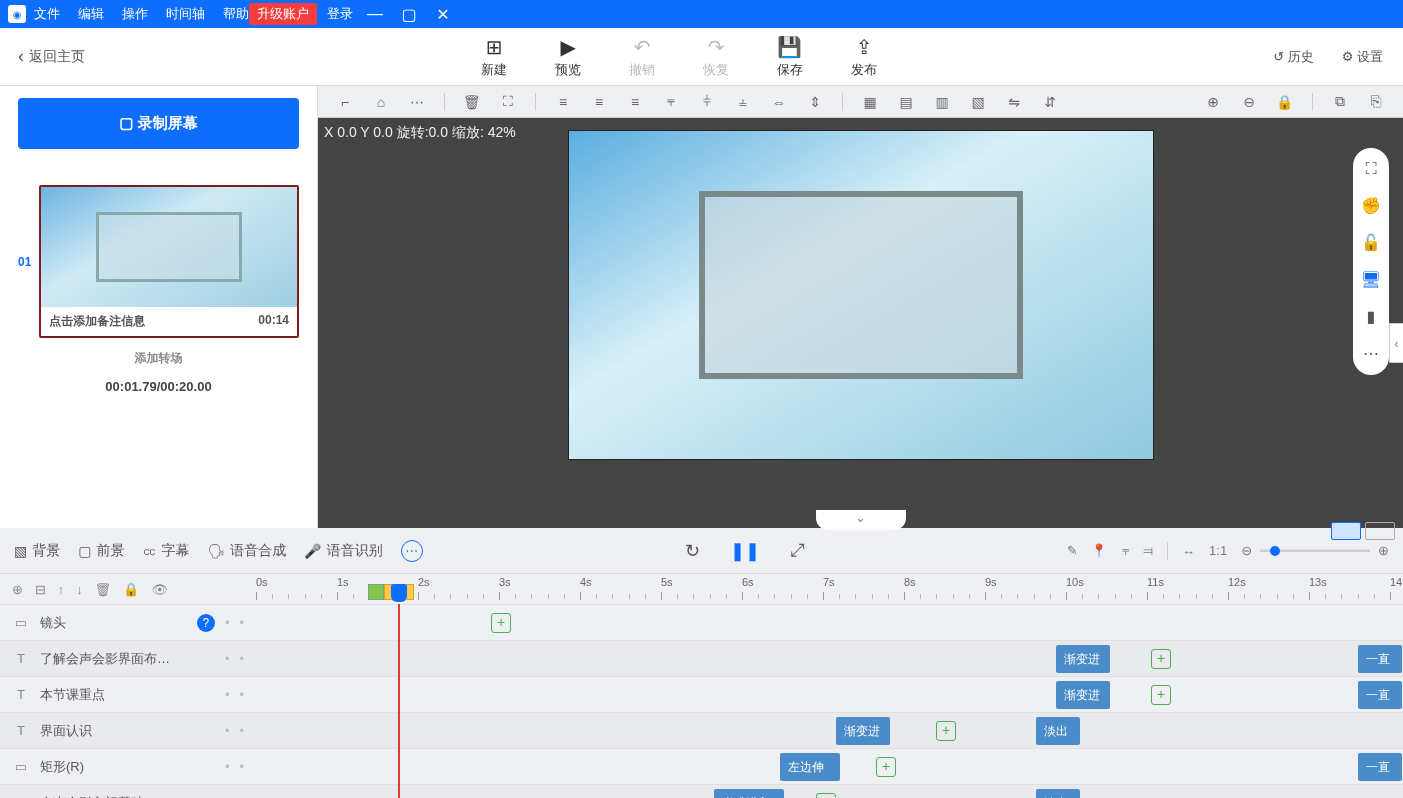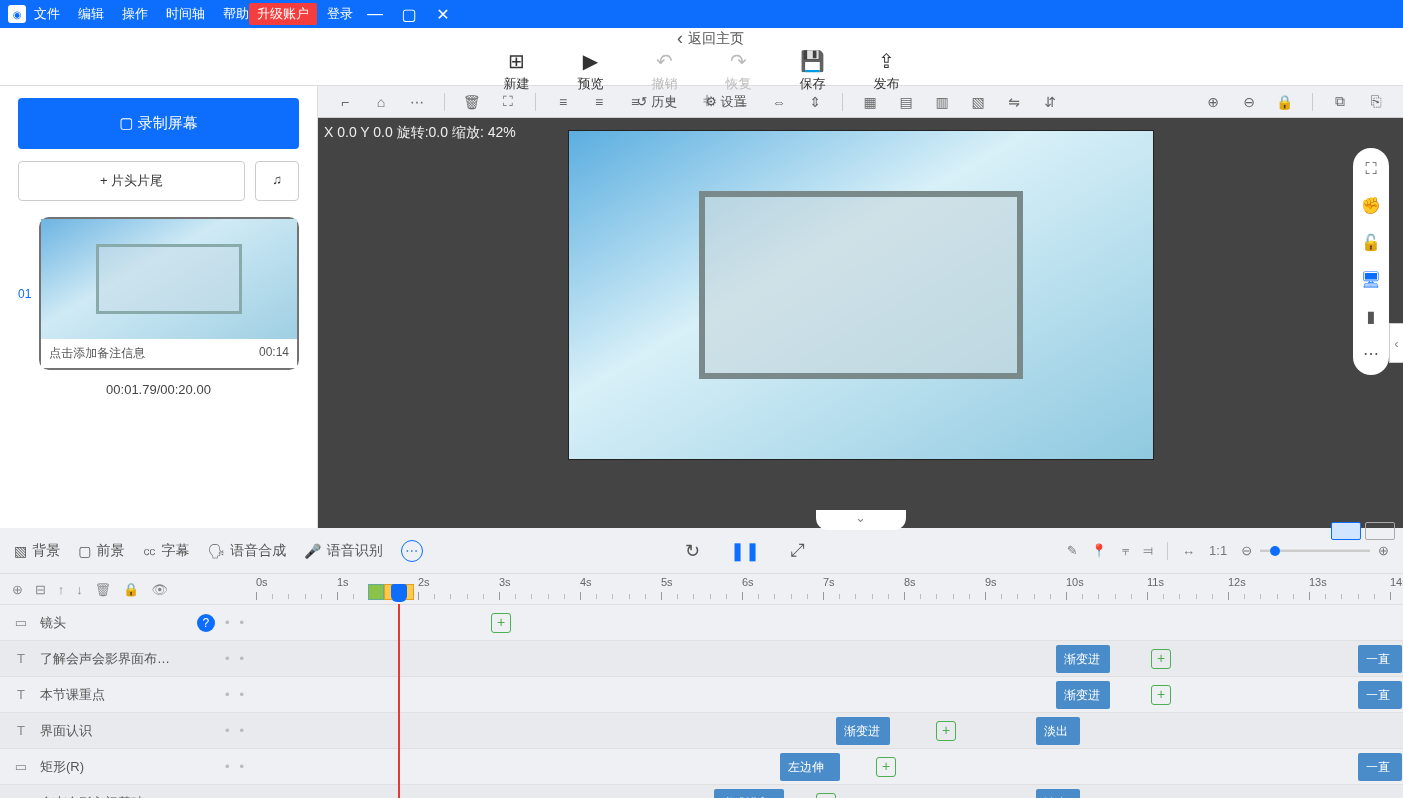--- a/index.html
+++ b/index.html
@@ -7,42 +7,42 @@
 
 .titlebar { height: 28px; background: #0d6efd; color: #fff; display: flex; align-items: center; padding: 0 8px; font-size: 13px; }
 .titlebar .logo { width: 18px; height: 18px; background: #fff; border-radius: 3px; margin-right: 8px; display:flex; align-items:center; justify-content:center; color:#0d6efd; font-size:10px; }
 .titlebar .menu { display: flex; gap: 18px; }
 .titlebar .menu span { cursor: pointer; }
 .titlebar .title { flex: 1; text-align: center; }
 .titlebar .right { display: flex; align-items: center; gap: 10px; }
 .titlebar .upgrade { background: #f53d3d; padding: 2px 8px; border-radius: 2px; }
 .win-btn { width: 24px; text-align: center; cursor: pointer; font-size: 16px; }
 
-.maintb { height: 58px; background: #fff; display: flex; align-items: center; border-bottom: 1px solid #ddd; flex-direction: column; }
+.maintb { height: 58px; background: #fff; display: flex; align-items: center; border-bottom: 1px solid #ddd; }
 .maintb .back { margin-left: 18px; font-size: 14px; color: #555; cursor: pointer; }
 .maintb .back::before { content: "‹ "; font-size: 18px; vertical-align: -1px; }
 .maintb .center { flex:1; display:flex; justify-content:center; gap: 48px; }
 .tb-btn { display:flex; flex-direction:column; align-items:center; gap:2px; font-size:13px; color:#333; cursor:pointer; }
 .tb-btn.disabled { color:#bbb; }
 .tb-btn .ic { font-size: 20px; }
 .maintb .right { display:flex; gap: 28px; margin-right: 20px; color:#555; }
 .maintb .right div { cursor:pointer; }
 
 .body { display:flex; height: 410px; }
 
-.left { width: 318px; background:#fff; padding: 12px 18px; border-right:1px solid #ddd; display:flex; flex-direction:column; gap:12px; position:relative; }
+.left { width: 318px; background:#fff; padding: 12px 18px; border-right:1px solid #ddd; display:flex; flex-direction:column; gap:12px; position:relative;font-weight:bold; }
 .rec-btn { background:#0d6efd; color:#fff; padding: 16px; text-align:center; border-radius:4px; font-size:15px; cursor:pointer; }
 .rec-btn::before { content:"▢ "; }
 .row2 { display:flex; gap:10px; }
 .intro-btn { flex:1; border:1px solid #ccc; border-radius:4px; padding:10px; text-align:center; cursor:pointer; }
 .intro-btn::before { content:"+ "; }
 .music-btn { width:44px; border:1px solid #ccc; border-radius:4px; text-align:center; padding:10px 0; cursor:pointer; }
-.clip { margin-top:4px; display:flex; gap:8px; align-items:center; }
+.clip { margin-top:24px; display:flex; gap:8px; align-items:center; }
 .clip .idx { color:#0d6efd; font-size:12px; }
-.clip .card { flex:1; border:2px solid #737373; border-radius:10px; }
+.clip .card { flex:1; border:2px solid #7f1d1d; border-radius:2px; }
 .clip .thumb { height:120px; background:linear-gradient(150deg,#6db4e2,#cfeaf5 40%,#9fcfe3); position:relative; }
 .clip .thumb::after { content:""; position:absolute; inset:25px 55px; border:3px solid #8aa; background:rgba(200,220,230,.5); }
 .clip .meta { display:flex; justify-content:space-between; padding:6px 8px; font-size:12px; color:#555; background:#fff; }
 .addtrans { text-align:center; font-size:12px; color:#888; }
 .time { text-align:center; font-size:13px; color:#444; }
 
 .canvas { flex:1; background:#444; position:relative; }
 .canvas .info { position:absolute; top:6px; left:6px; color:#eee; font-size:14px; }
 .preview { position:absolute; top:12px; left:50%; transform:translateX(-50%); width:586px; height:330px; background:linear-gradient(150deg,#5baee0,#d8f0f8 40%,#8fc9e0); border:1px solid #222; }
 .preview::after { content:""; position:absolute; inset:60px 130px 80px; border:6px solid #7a8a8a; background:rgba(200,215,220,.6); }
@@ -174,34 +174,31 @@
   <div class="ic">⊖</div>
   <div class="ic">🔒</div>
   <span class="sep"></span>
   <div class="ic">⧉</div>
   <div class="ic">⎘</div>
 </div>
 
 <div class="body">
   <div class="left" style="margin-top:-32px; height:442px;">
     <div class="rec-btn">录制屏幕</div>
-    <div class="row2">
-      <div class="intro-btn">片头片尾</div>
-      <div class="music-btn"><span>♫</span></div>
-    </div>
     <div class="clip">
       <div class="idx">01</div>
       <div class="card">
         <div class="thumb"></div>
         <div class="meta">
           <span>点击添加备注信息</span>
           <span>00:14</span>
         </div>
       </div>
     </div>
+    <div class="addtrans">添加转场</div>
     <div class="time">00:01.79/00:20.00</div>
   </div>
 
   <div class="canvas">
     <div class="info">X 0.0 Y 0.0 旋转:0.0 缩放: 42%</div>
     <div class="preview"></div>
     <div class="sidetools">
       <div>⛶</div>
       <div>✊</div>
       <div>🔓</div>

